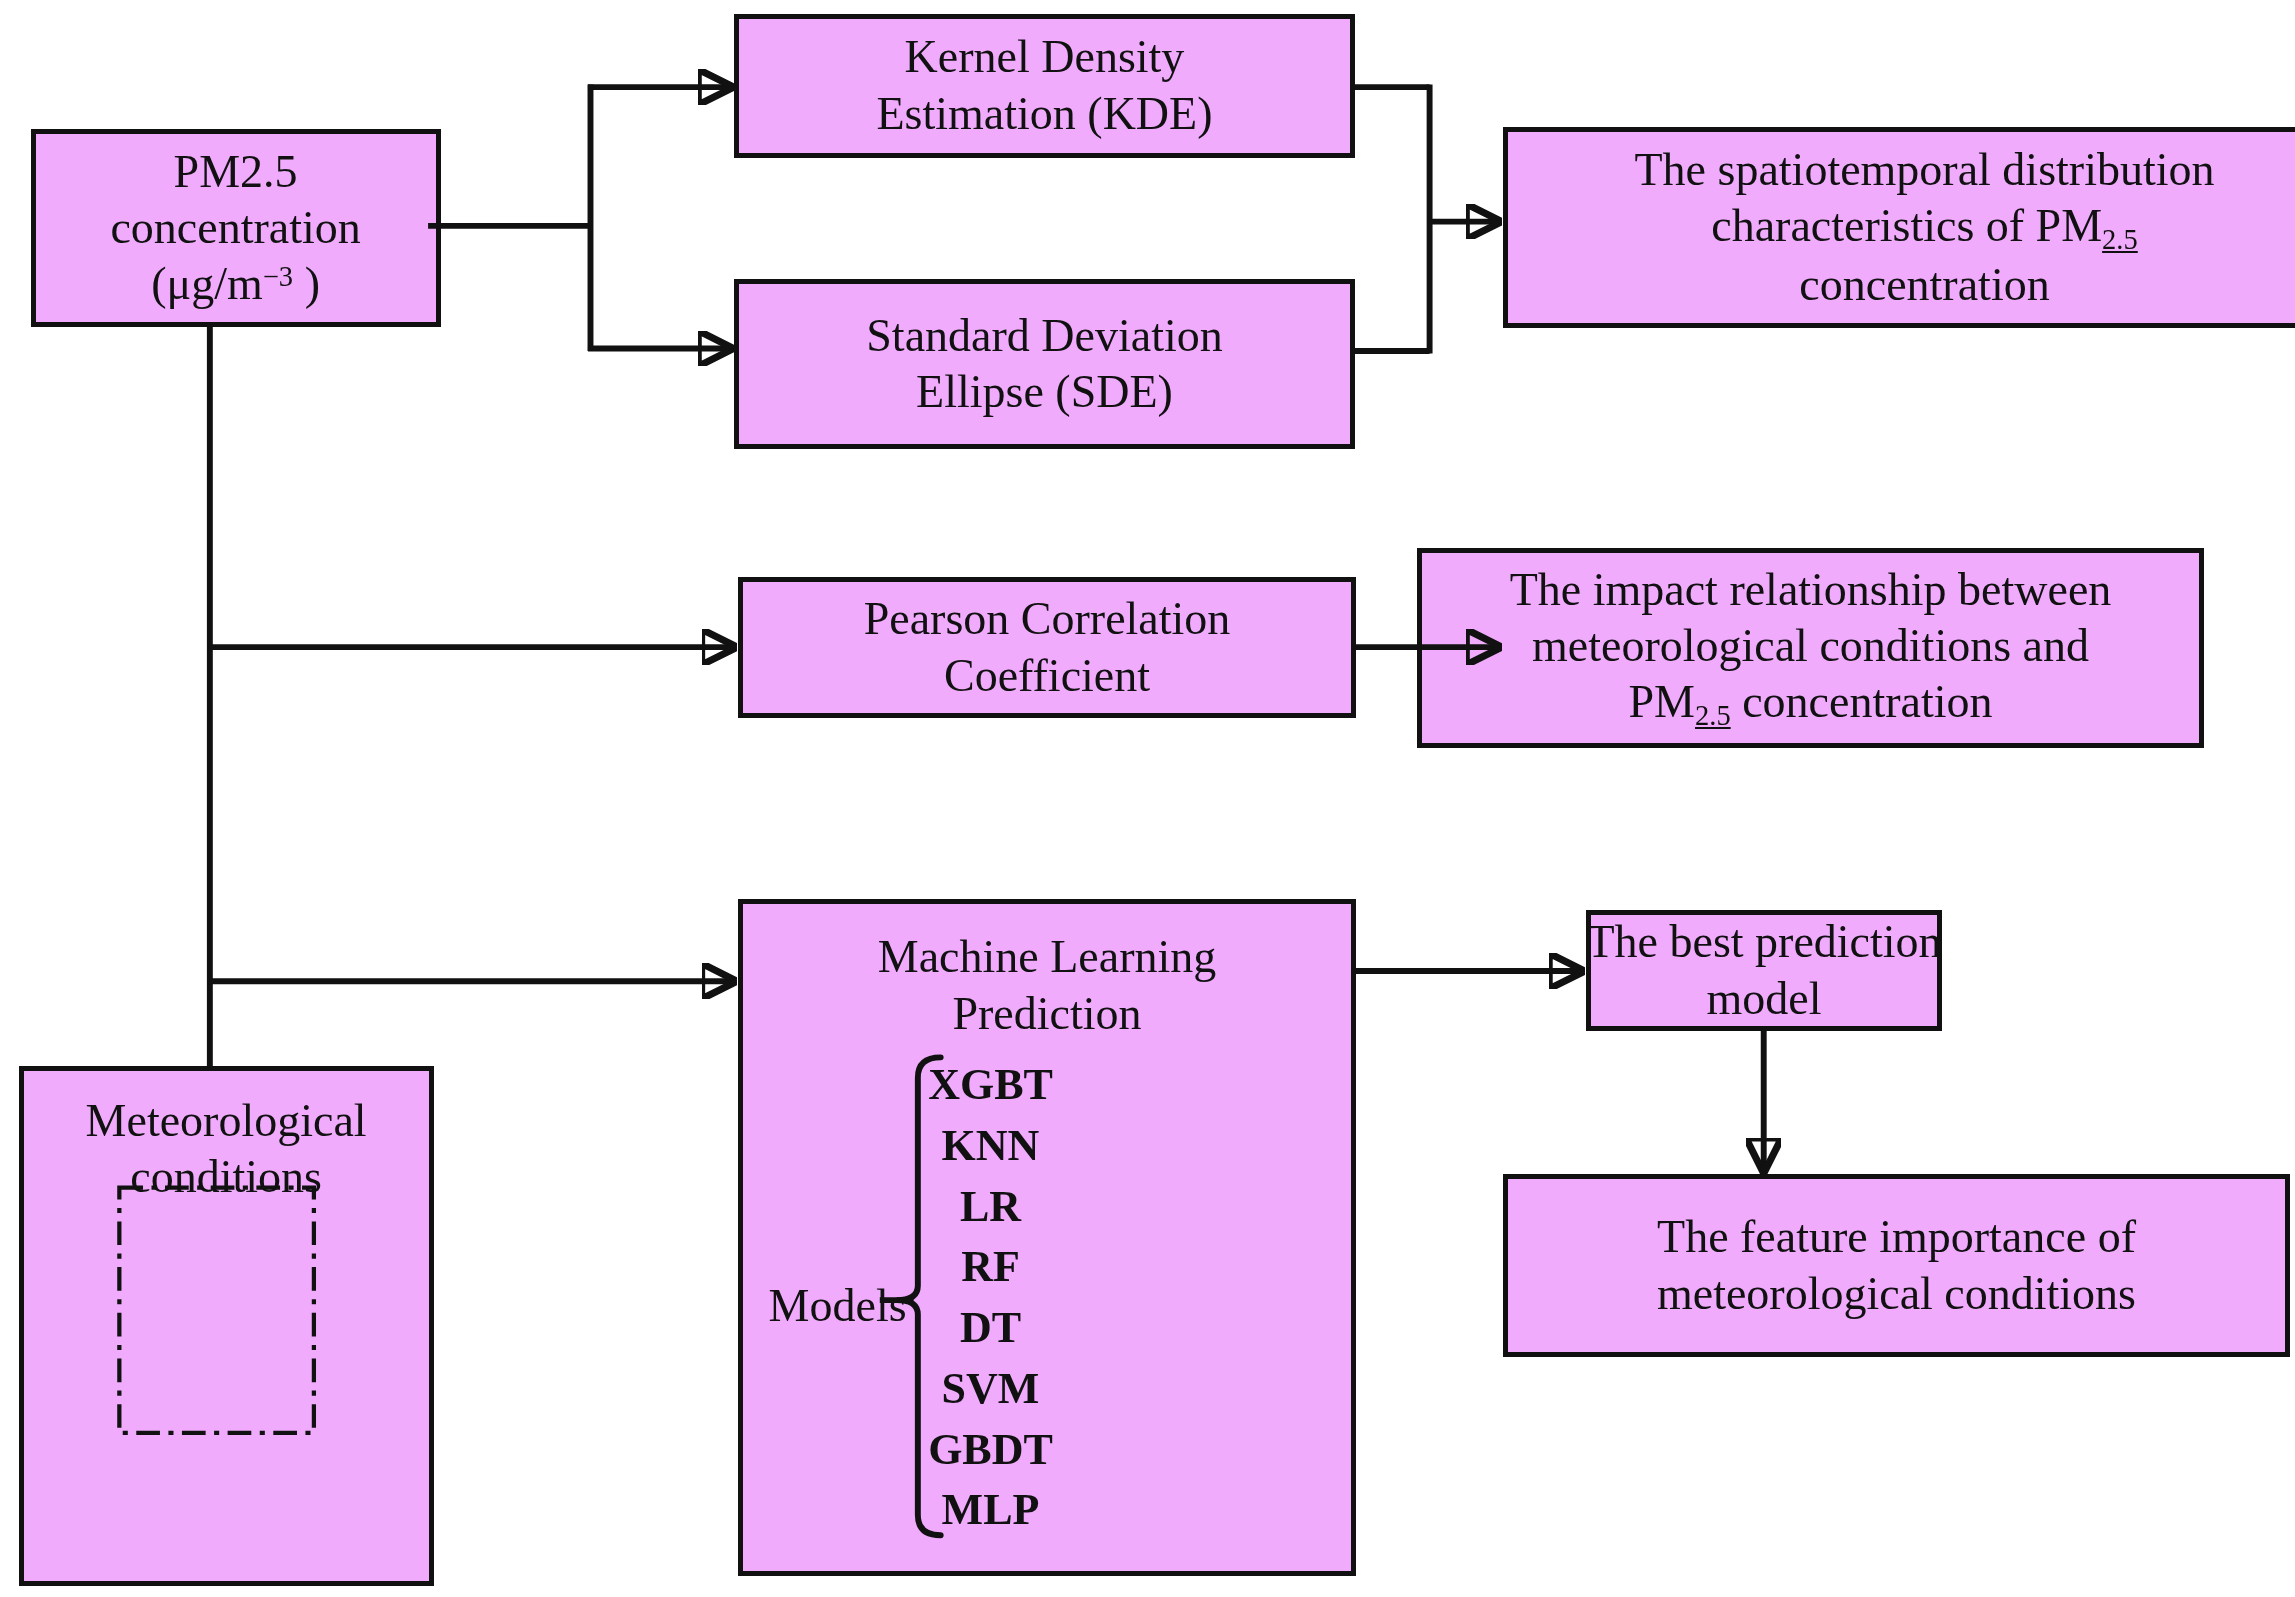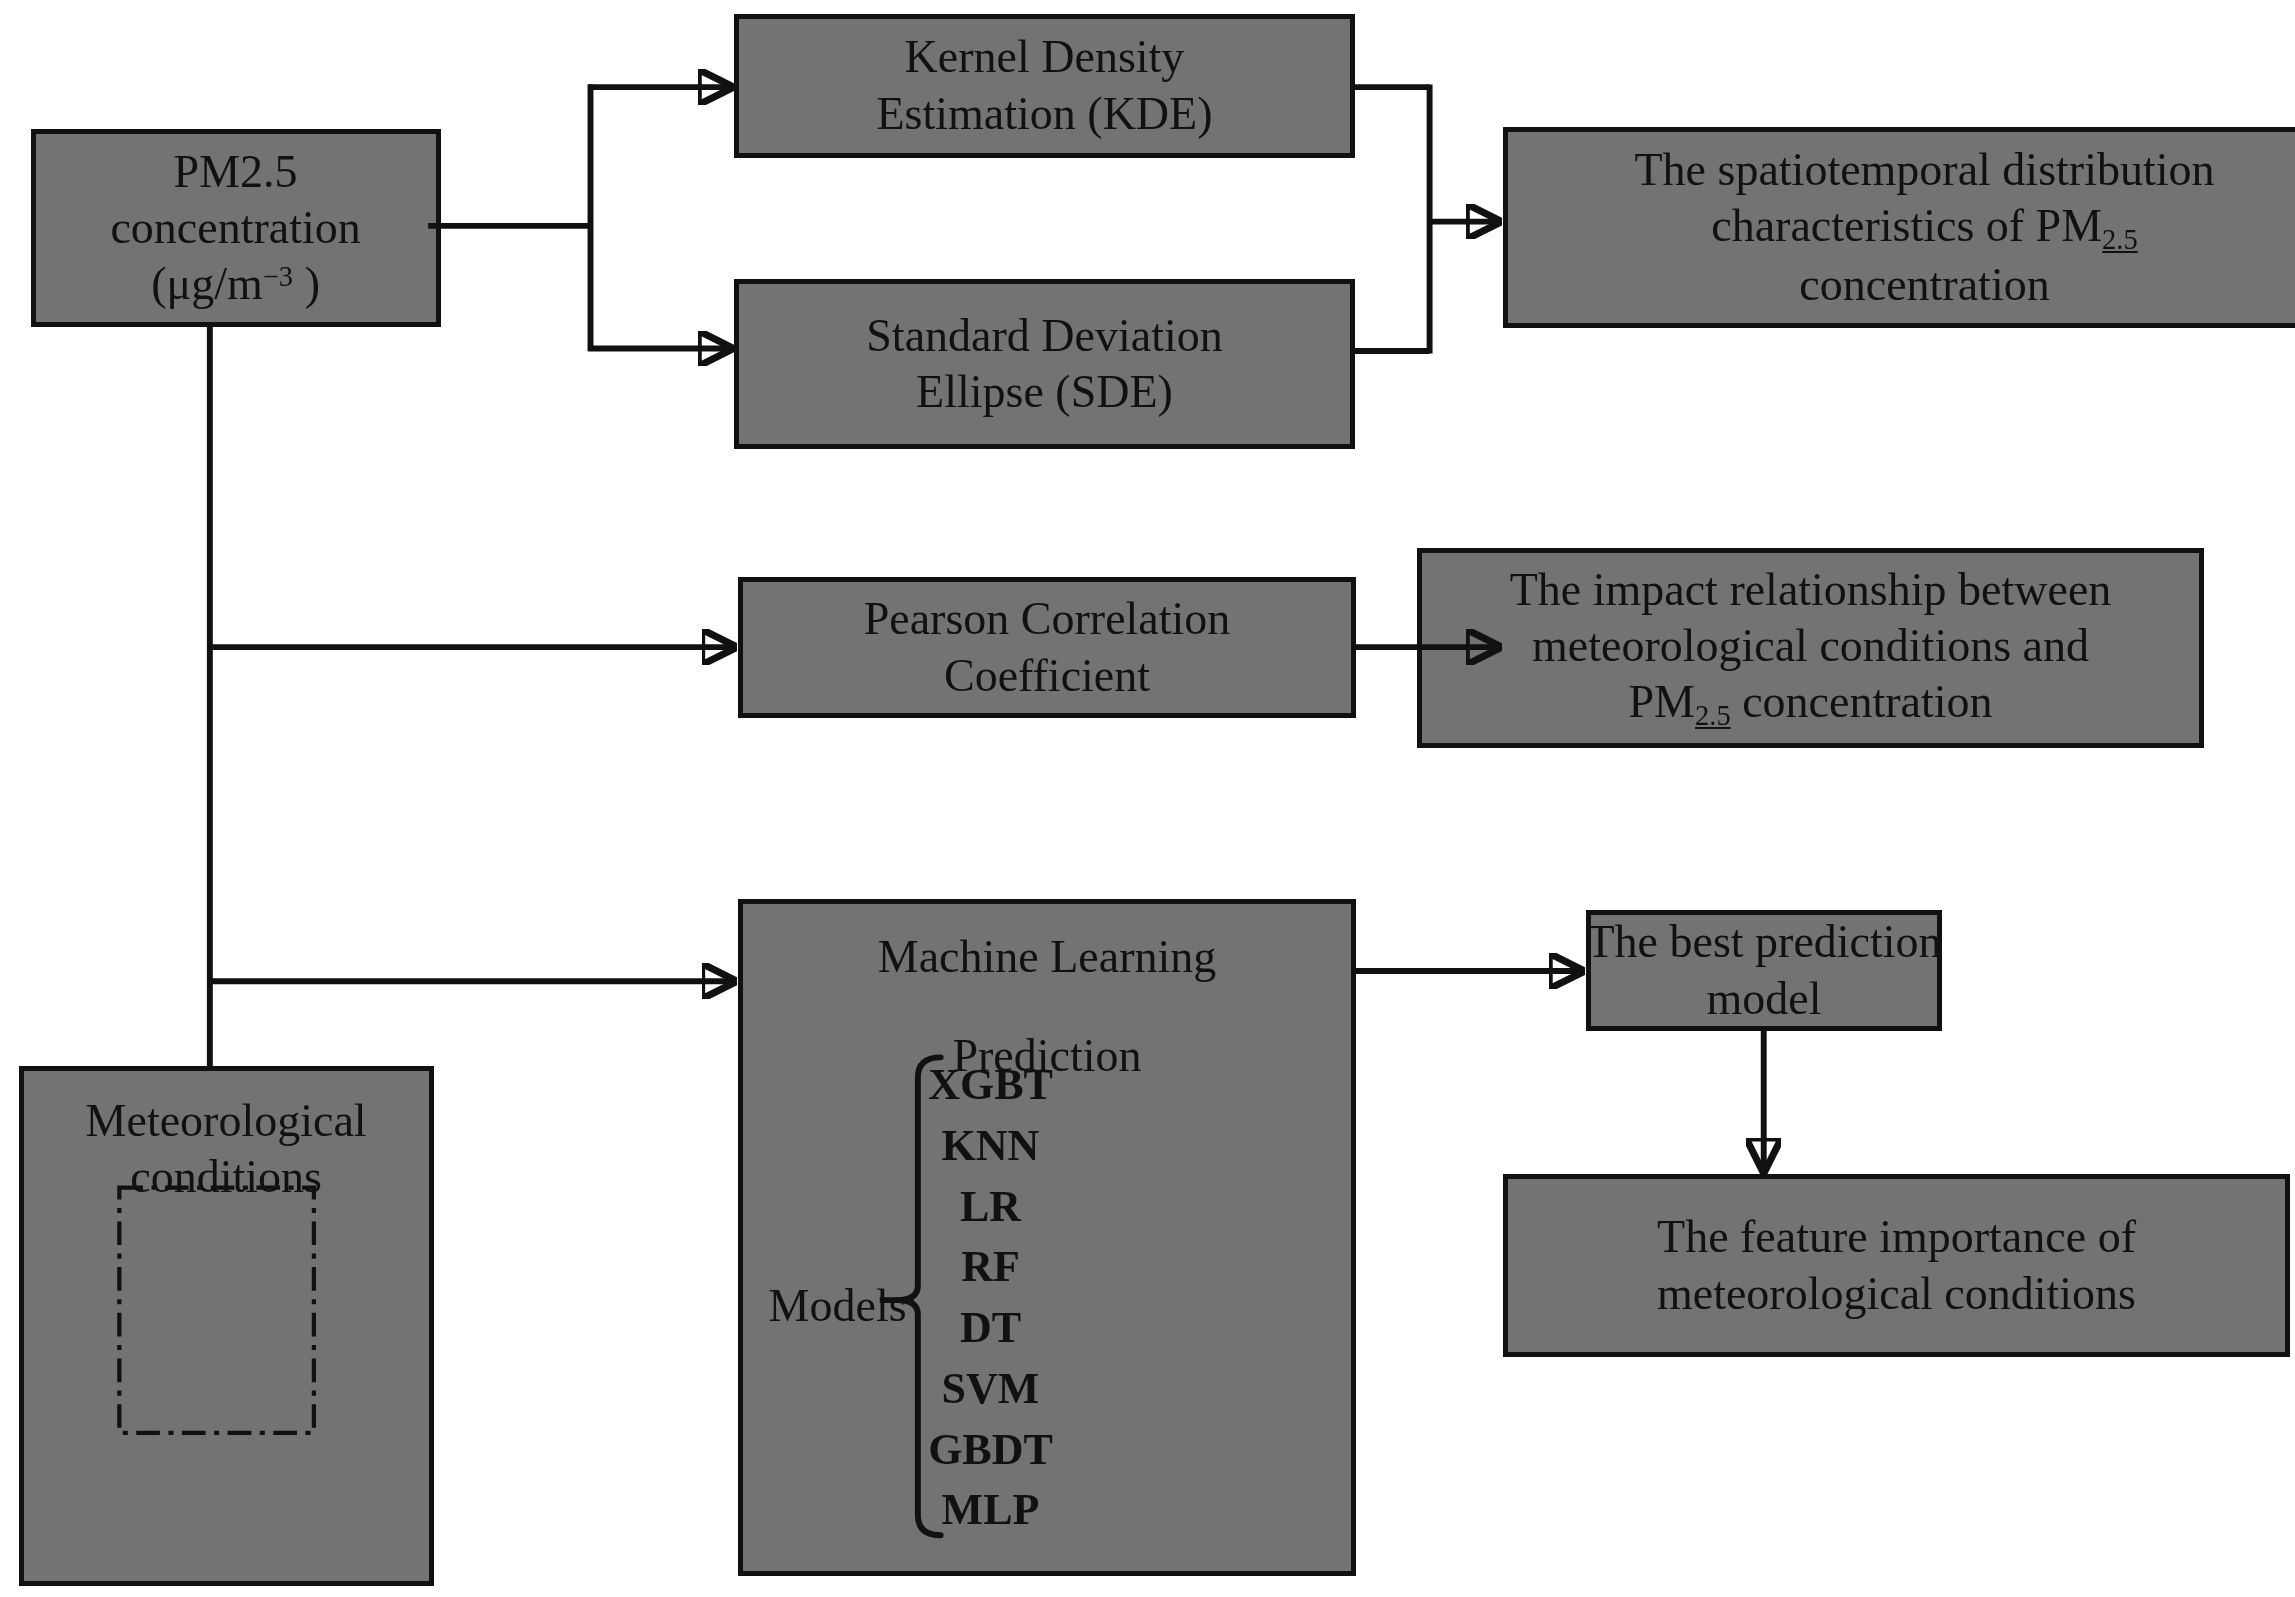--- a/index.html
+++ b/index.html
@@ -7,34 +7,34 @@
     position:relative;
     width:2295px;height:1597px;
     background:#ffffff;
     font-family:"Liberation Serif", serif;
     color:#111111;
     overflow:hidden;
   }
   .box{
     position:absolute;
     border:5.1px solid #111111;
-    background:#737373;
+    background:#f0abfc;
     display:flex;flex-direction:column;
     justify-content:center;align-items:center;
     text-align:center;
     font-size:46px;line-height:1.22;
     box-sizing:border-box;
   }
   .pm25   {left:18.6px;  top:129px;  width:410px; height:198px;margin-left:12px;}
   .kde    {left:734px; top:13.5px;   width:621px; height:144px;}
   .sde    {left:734px; top:279px;  width:621px; height:170px;}
   .spatio {left:1503px;top:127px;  width:843px; height:201px;}
   .pearson{left:738px; top:577px;  width:618px; height:141px;}
   .impact {left:1417px;top:548px;  width:787px; height:200px;}
-  .ml     {left:738px; top:899px; width:618px; height:677px; justify-content:flex-start; padding-top:25.4px;gap:42px;}
+  .ml     {left:738px; top:899px; width:618px; height:677px; justify-content:flex-start; padding-top:25.4px;}
   .best   {left:1586px;top:910px; width:356px; height:121px;}
   .feature{left:1503px;top:1174px; width:787px; height:183px;}
   .met    {left:18.6px;  top:1066px; width:415px; height:520px; justify-content:flex-start; padding-top:22px;}
   .sub{font-size:0.62em;vertical-align:-0.28em;text-decoration:underline;}
   .sup{font-size:0.62em;vertical-align:0.45em;}
   .models-label{
     position:absolute;left:18.6px;top:374px;width:152px;
     font-size:46px;text-align:center;
   }
   .model-list{

